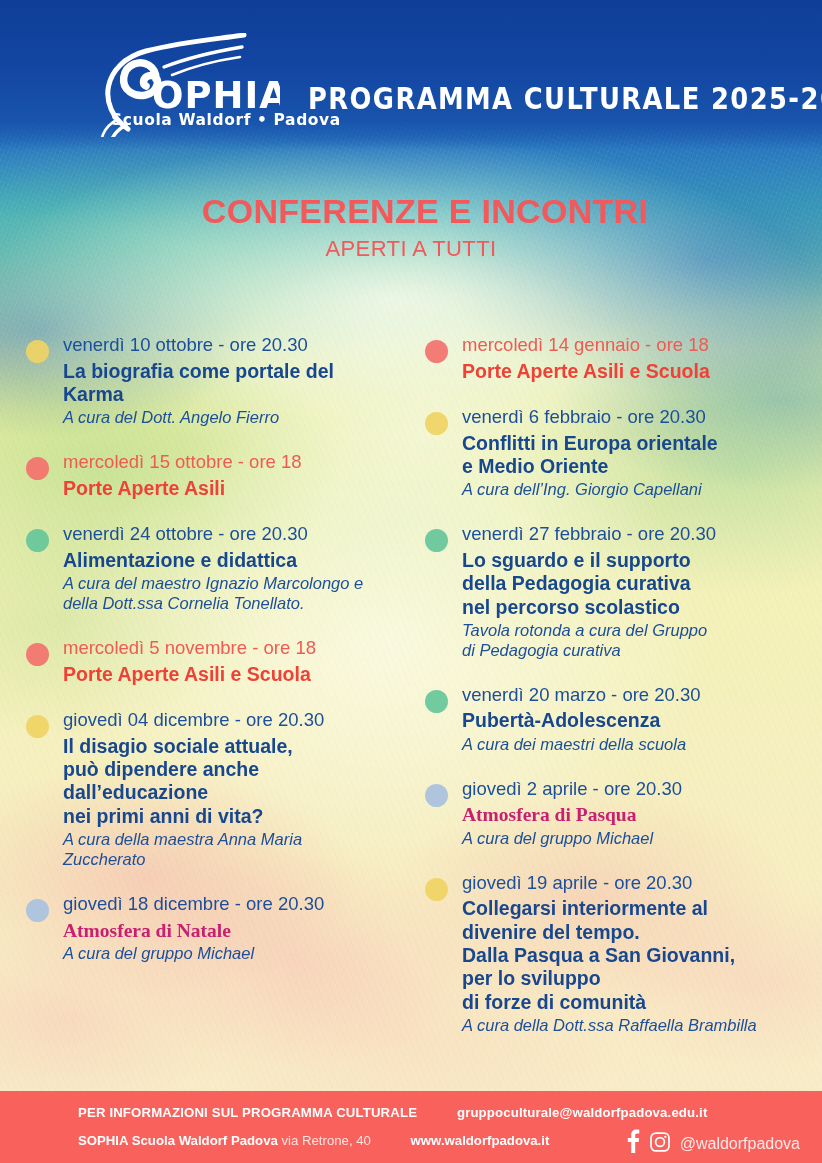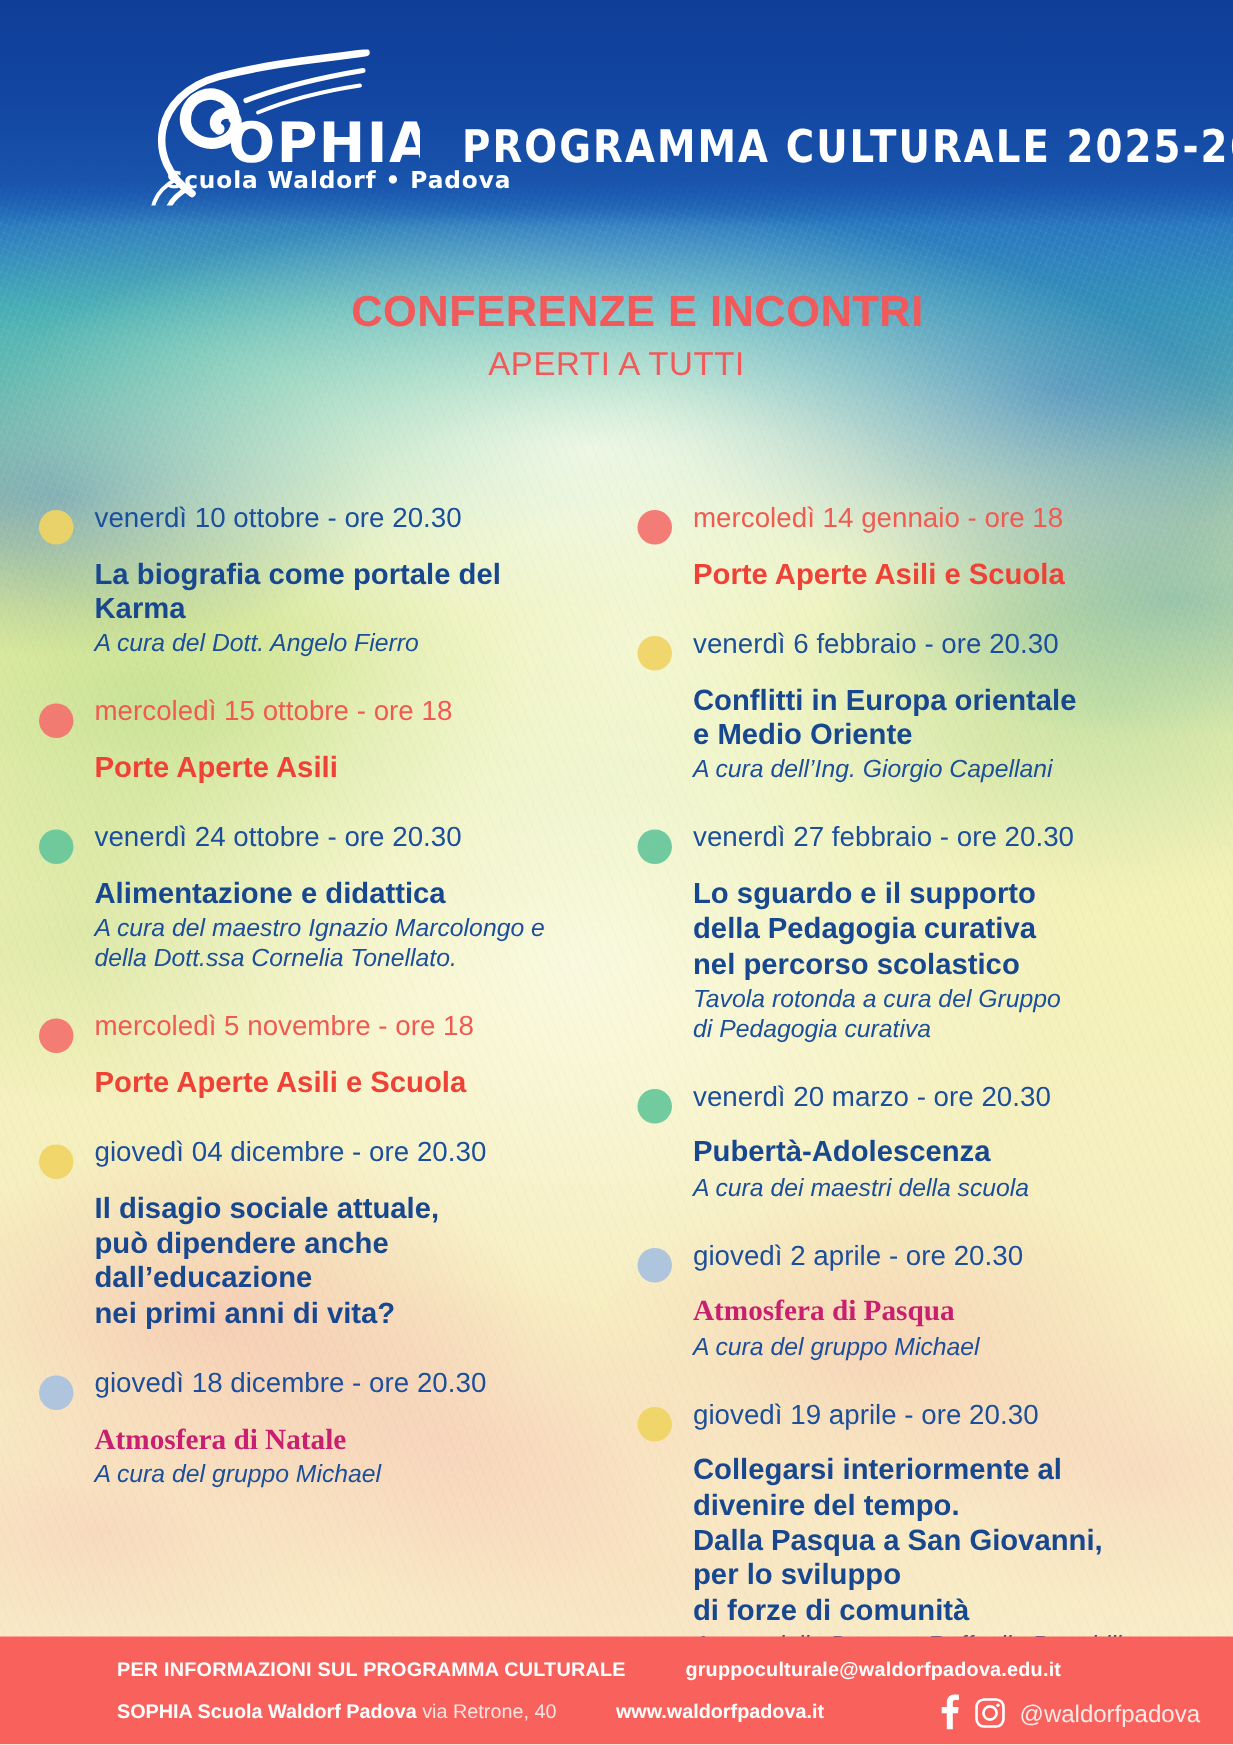--- a/index.html
+++ b/index.html
@@ -124,21 +124,21 @@
 
   
   .section-head {
     position: absolute;
     top: 193px; left: 0; right: 0;
     text-align: center;
     z-index: 5;
   }
   .sh-main {
     color: #f1595a;
-    font-size: 29px;
+    font-size: 34px;
     font-weight: 700;
     letter-spacing: 0.3px;
     line-height: 1.08;
     padding-left: 28px;
   }
   .sh-sub {
     color: #f1595a;
     font-size: 22px;
     font-weight: 400;
     letter-spacing: 0.4px;
@@ -174,21 +174,21 @@
     line-height: 1.22;
     font-weight: 400;
     color: #1b4f9b;
     white-space: nowrap;
   }
   .ev-title {
     font-size: 19.5px;
     line-height: 1.2;
     font-weight: 700;
     color: #17478f;
-    margin-top: 15px;
+    margin-top: 3px;
   }
   .ev-by {
     font-size: 16.5px;
     line-height: 1.21;
     font-style: italic;
     font-weight: 400;
     color: #1b4f9b;
     margin-top: 2px;
   }
 
@@ -301,20 +301,21 @@
         </div>
         <div class="event acc-red">
           <span class="dot" style="background: rgb(244, 115, 110);"></span>
           <div class="ev-date">mercoledì 5 novembre - ore 18</div>
           <div class="ev-title">Porte Aperte Asili e Scuola</div>
         </div>
         <div class="event">
           <span class="dot" style="background: rgb(240, 212, 100);"></span>
           <div class="ev-date">giovedì 04 dicembre - ore 20.30</div>
           <div class="ev-title">Il disagio sociale attuale,<br>può dipendere anche<br>dall’educazione<br>nei primi anni di vita?</div>
+          <div class="ev-by">A cura della maestra Anna Maria<br>Zuccherato</div>
         </div>
         <div class="event acc-pink">
           <span class="dot" style="background: rgb(169, 194, 224);"></span>
           <div class="ev-date">giovedì 18 dicembre - ore 20.30</div>
           <div class="ev-title">Atmosfera di Natale</div>
           <div class="ev-by">A cura del gruppo Michael</div>
         </div>
       </div>
     <div class="col col-right" id="col-right">
         <div class="event acc-red">

